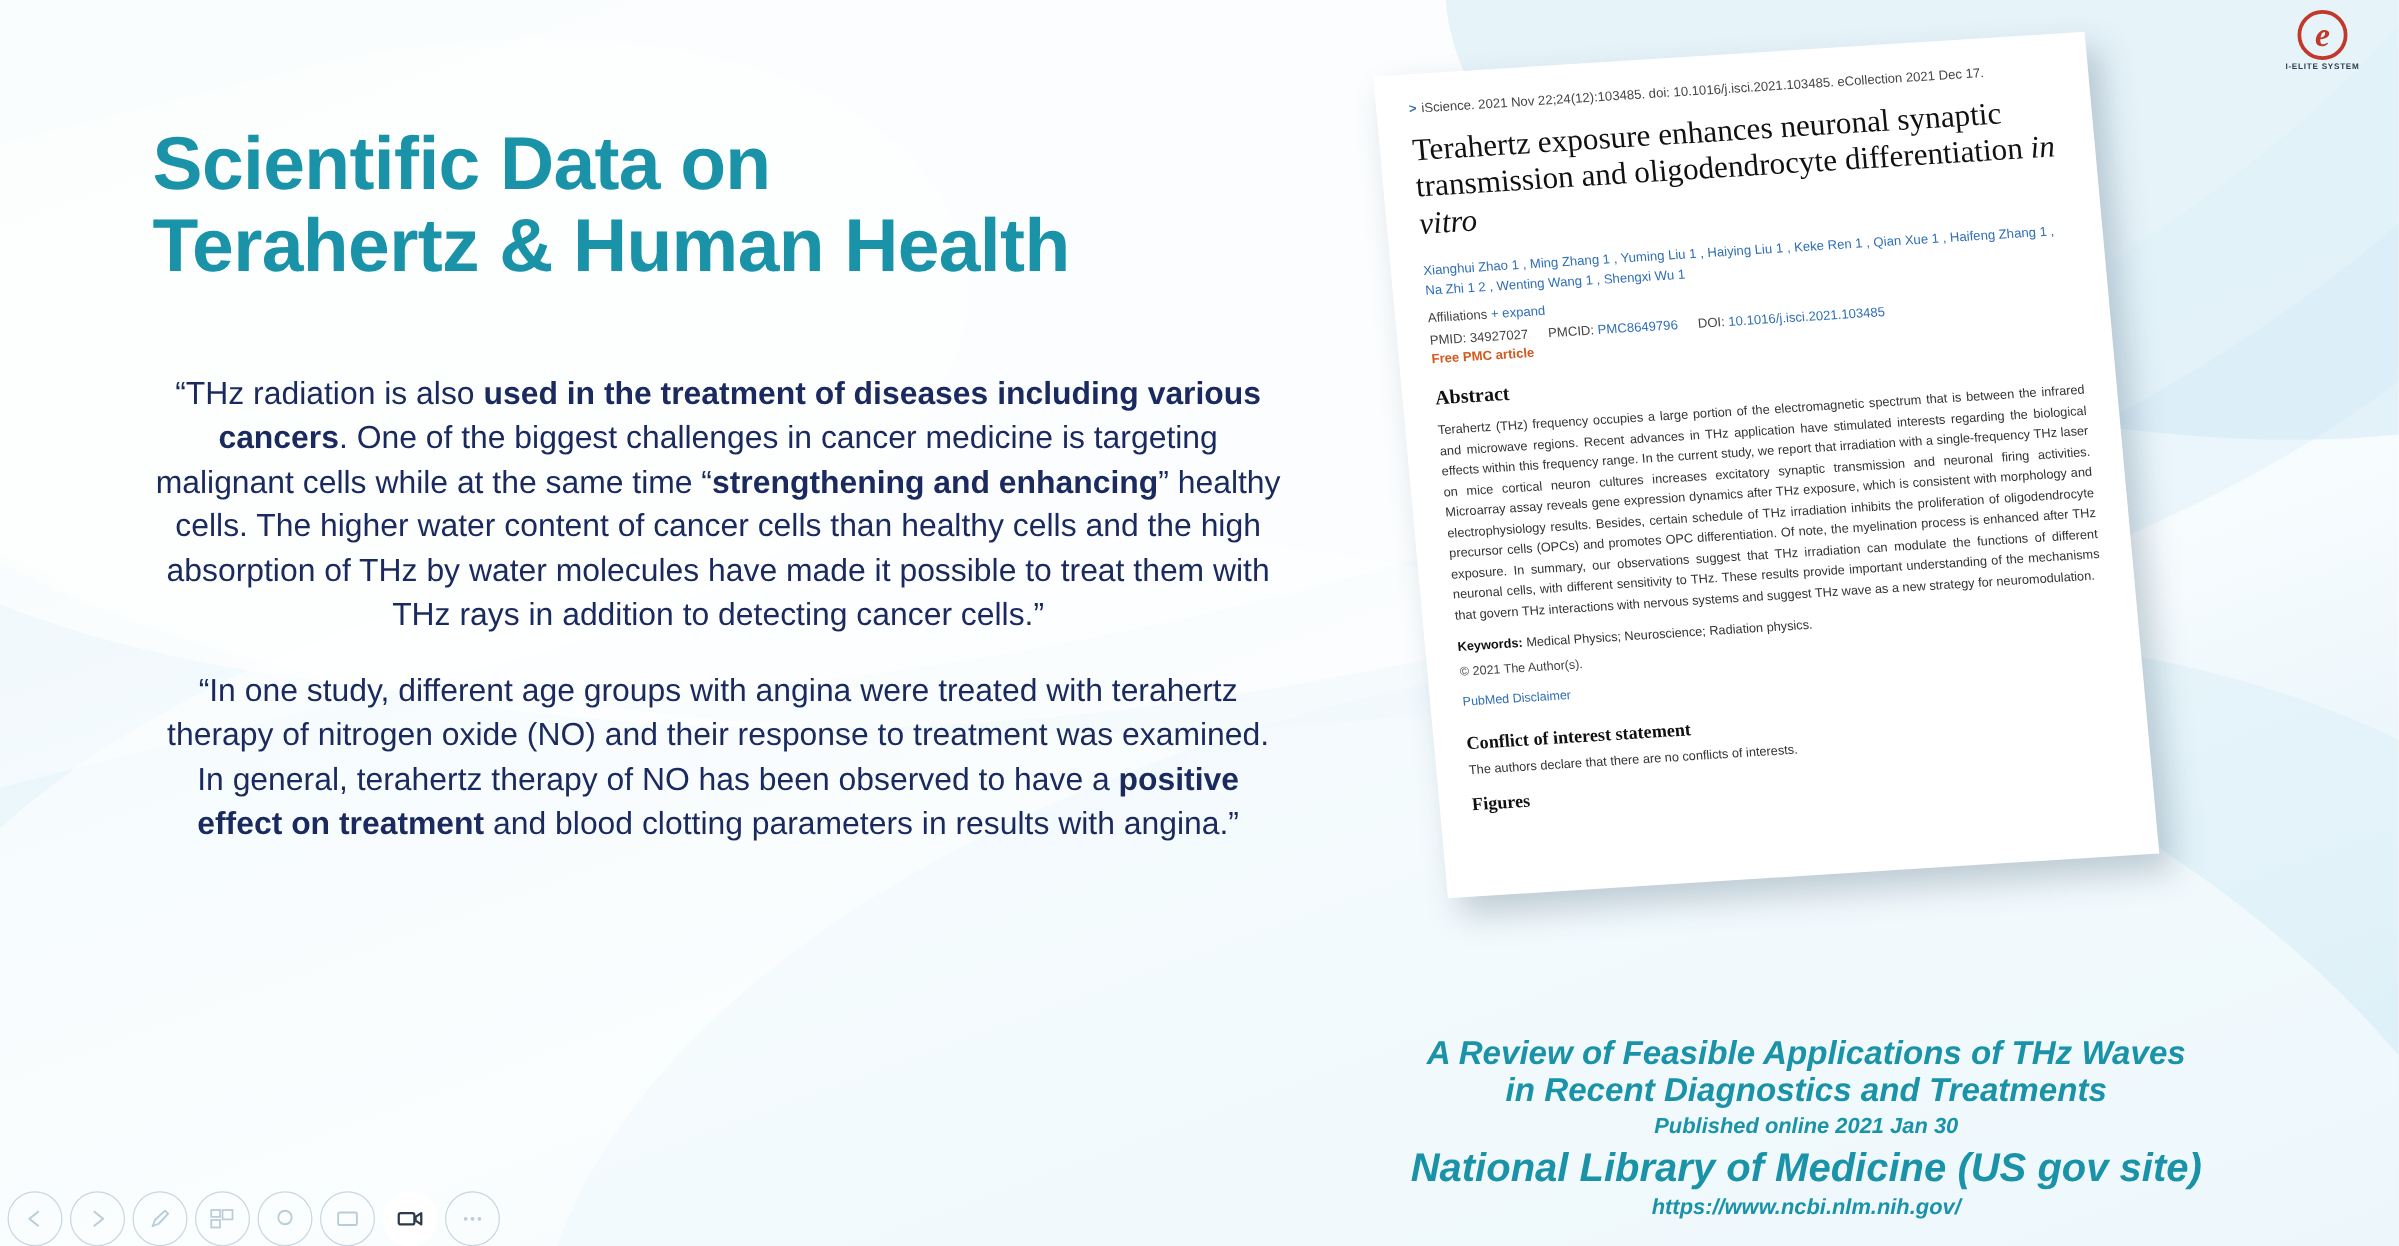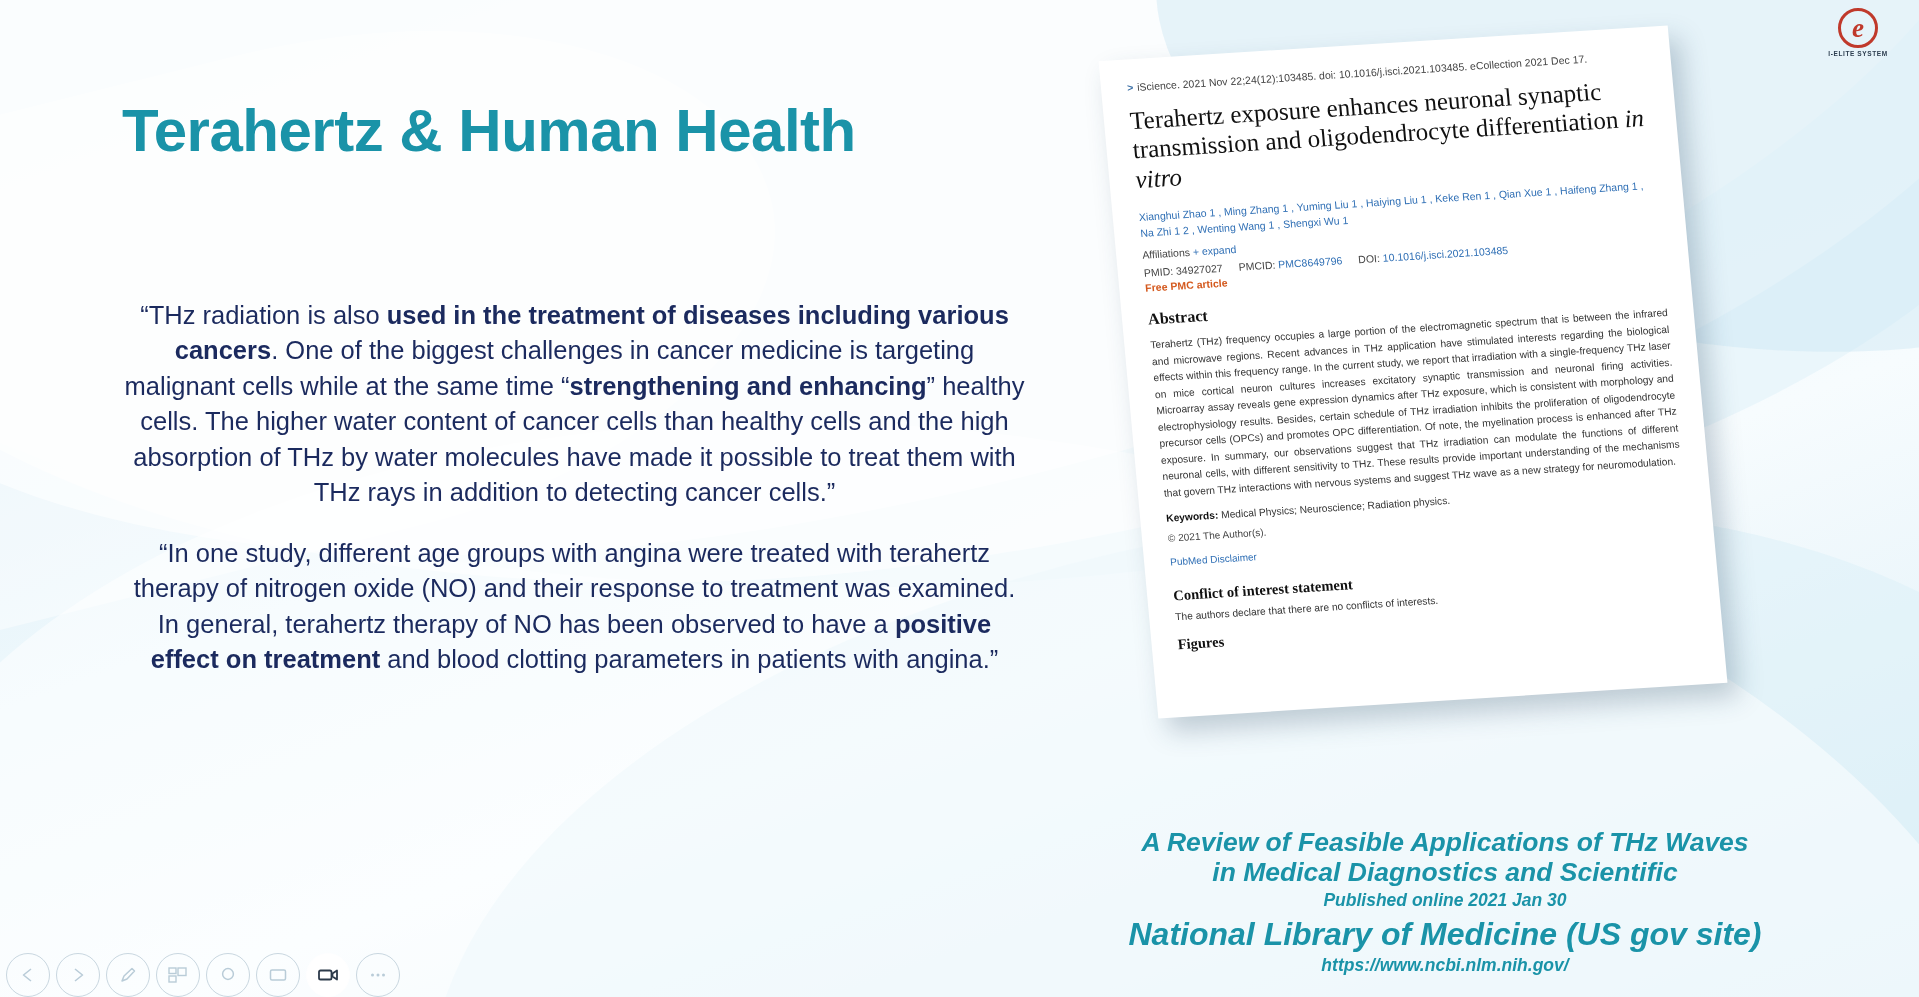--- a/index.html
+++ b/index.html
@@ -298,30 +298,31 @@
   <div class="wave wave-g"></div>
   <div class="wave wave-e"></div>
   <div class="wave wave-d"></div>
 
   <div id="logo">
     <div class="mark">e</div>
     <div class="wordmark">I-ELITE SYSTEM</div>
   </div>
 
   <h1 id="headline">
+    <span class="l1">Scientific Data on</span>
     <span class="l2">Terahertz &amp; Human Health</span>
   </h1>
 
   <div id="body-copy">
     <p><span>“THz radiation is also </span><b>used in the treatment of diseases including various cancers</b><span>. One of the biggest challenges in cancer medicine is targeting malignant cells while at the same time “</span><b>strengthening and enhancing</b><span>” healthy cells. The higher water content of cancer cells than healthy cells and the high absorption of THz by water molecules have made it possible to treat them with THz rays in addition to detecting cancer cells.”</span></p>
 
     <div class="gap"></div>
 
 
-    <p><span>“In one study, different age groups with angina were treated with terahertz therapy of nitrogen oxide (NO) and their response to treatment was examined. In general, terahertz therapy of NO has been observed to have a </span><b>positive effect on treatment</b><span> and blood clotting parameters in patients with angina.”</span></p>
+    <p><span>“In one study, different age groups with angina were treated with terahertz therapy of nitrogen oxide (NO) and their response to treatment was examined. In general, terahertz therapy of NO has been observed to have a </span><b>positive effect on treatment</b><span> and blood clotting parameters in results with angina.”</span></p>
   </div>
 
   <div id="article-wrap">
     <div id="article-card">
 
       <div class="art-journal">
         <span class="chev">&gt;</span><span class="doi">iScience. 2021 Nov 22;24(12):103485. doi: 10.1016/j.isci.2021.103485. eCollection 2021 Dec 17.</span>
       </div>
 
       <div class="art-title">
@@ -356,21 +357,21 @@
 
       <div class="art-h3">Conflict of interest statement</div>
       <div class="art-coi">The authors declare that there are no conflicts of interests.</div>
 
       <div class="art-figs">Figures</div>
     </div>
   </div>
 
   <div id="caption">
     <div class="c-main">A Review of Feasible Applications of THz Waves</div>
-    <div class="c-main">in Medical Diagnostics and Scientific</div>
+    <div class="c-main">in Recent Diagnostics and Treatments</div>
     <div class="c-sub">Published online 2021 Jan 30</div>
     <div class="c-org">National Library of Medicine (US gov site)</div>
     <div class="c-url">https://www.ncbi.nlm.nih.gov/</div>
   </div>
 
   <div id="toolbar">
     <div class="tb-btn">
       <span>
         <svg width="18" height="18" viewBox="0 0 18 18">
             <path d="M12 3 L4.5 9 L12 15" fill="none" stroke="currentColor" stroke-width="1.6" stroke-linejoin="round"></path>

